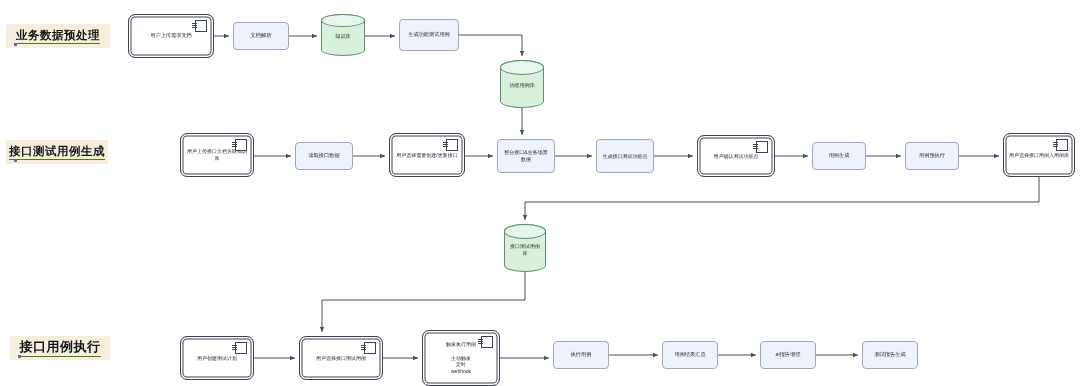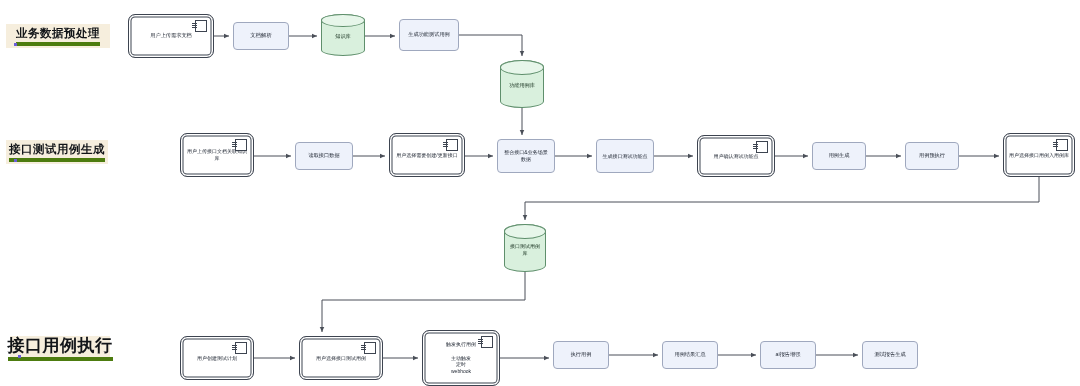--- a/index.html
+++ b/index.html
@@ -34,21 +34,21 @@
     color: #111418;
     font-weight: 700;
     letter-spacing: .5px;
     display: flex;
     align-items: center;
     justify-content: center;
     box-sizing: border-box;
     white-space: nowrap;
   }
   .lane-label .lane-text {
-    border-bottom: 4px solid #4d7c0f;
+    border-bottom: 1px solid #4d7c0f;
     line-height: 1.25;
     padding-bottom: 1px;
   }
   .lane-dot {
     position: absolute;
     width: 3px;
     height: 3px;
     background: #6a5fd8;
     left: 8px;
     bottom: 2px;
@@ -163,21 +163,21 @@
 
   <div id="lane-layer">
       <div class="lane-label" style="left: 6px; top: 24px; width: 104px; height: 24px; font-size: 11.5px;">
         <span class="lane-text">业务数据预处理</span>
         <span class="lane-dot"></span>
       </div>
       <div class="lane-label" style="left: 6px; top: 140px; width: 102px; height: 24px; font-size: 11.5px;">
         <span class="lane-text">接口测试用例生成</span>
         <span class="lane-dot"></span>
       </div>
-      <div class="lane-label" style="left: 10px; top: 336px; width: 100px; height: 24px; font-size: 17px;">
+      <div class="lane-label" style="left: 10px; top: 336px; width: 100px; height: 24px; font-size: 13px;">
         <span class="lane-text">接口用例执行</span>
         <span class="lane-dot"></span>
       </div>
     </div>
   <div id="node-layer">
       <div class="node manual" style="left: 128px; top: 14px; width: 86px; height: 44px; font-size: 5.2px;">
         <span class="dogear"></span>
         <span class="label">用户上传需求文档</span>
       </div>
       <div class="node process" style="left: 233px; top: 22px; width: 56px; height: 28px; font-size: 5.4px;">

